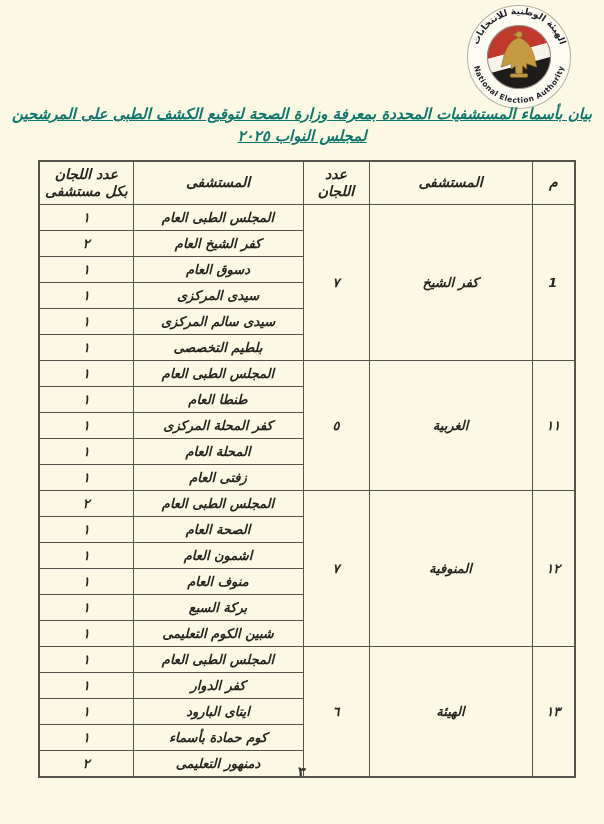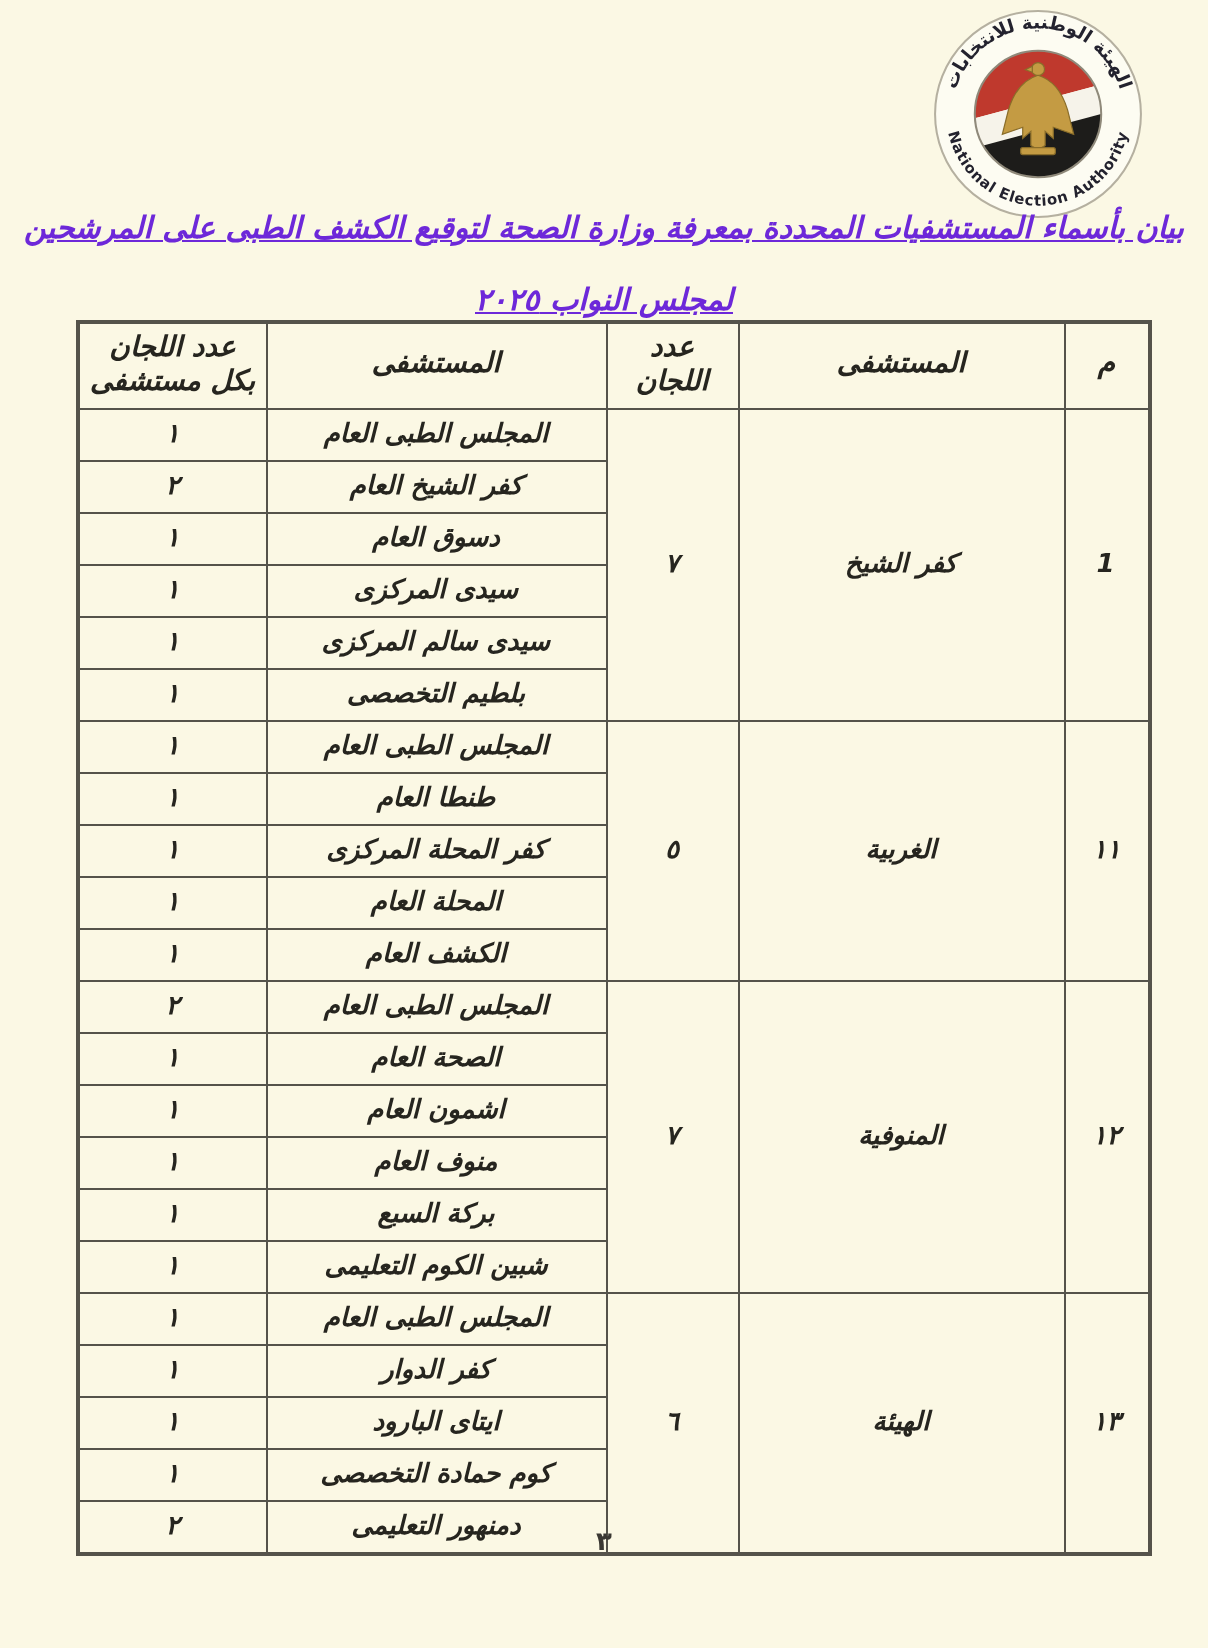--- a/index.html
+++ b/index.html
@@ -11,24 +11,24 @@
     color:#26251f; overflow:hidden;
   }
   
   .logo { position:absolute; left:466px; top:4px; width:106px; height:106px; }
   .logo text { font-family:"DejaVu Sans", sans-serif; font-weight:bold; }
 
   
   .title-block {
     position:absolute; top:104px; left:0; width:100%;
     text-align:center; direction:rtl;
-    font-weight:bold; font-style:italic; color:#6d28d9;
+    font-weight:bold; font-style:italic; color:#0f766e;
   }
   .title-line { font-size:15px; text-decoration:underline; line-height:1.35; }
-  .title-line2 { margin-top:16px; }
+  .title-line2 { margin-top:2px; }
 
   
   table.main {
     position:absolute; left:38px; top:160px; width:536px;
     border-collapse:collapse; direction:rtl; table-layout:fixed;
     border:2px solid #55534a;
   }
   table.main th, table.main td {
     border:1px solid #55534a;
     text-align:center; vertical-align:middle;
@@ -144,21 +144,21 @@
       </tr>
       <tr>
         <td>كفر المحلة المركزى</td>
         <td class="num">١</td>
       </tr>
       <tr>
         <td>المحلة العام</td>
         <td class="num">١</td>
       </tr>
       <tr>
-        <td>الكشف العام</td>
+        <td>زفتى العام</td>
         <td class="num">١</td>
       </tr>
 
       <tr>
         <td class="num" rowspan="6">١٢</td>
         <td rowspan="6">المنوفية</td>
         <td class="num" rowspan="6">٧</td>
         <td>المجلس الطبى العام</td>
         <td class="num">٢</td>
       </tr>
@@ -192,21 +192,21 @@
       </tr>
       <tr>
         <td>كفر الدوار</td>
         <td class="num">١</td>
       </tr>
       <tr>
         <td>ايتاى البارود</td>
         <td class="num">١</td>
       </tr>
       <tr>
-        <td>كوم حمادة التخصصى</td>
+        <td>كوم حمادة بأسماء</td>
         <td class="num">١</td>
       </tr>
       <tr>
         <td>دمنهور التعليمى</td>
         <td class="num">٢</td>
       </tr>
     </tbody>
   </table>
 
   <div class="page-num">٣</div>

